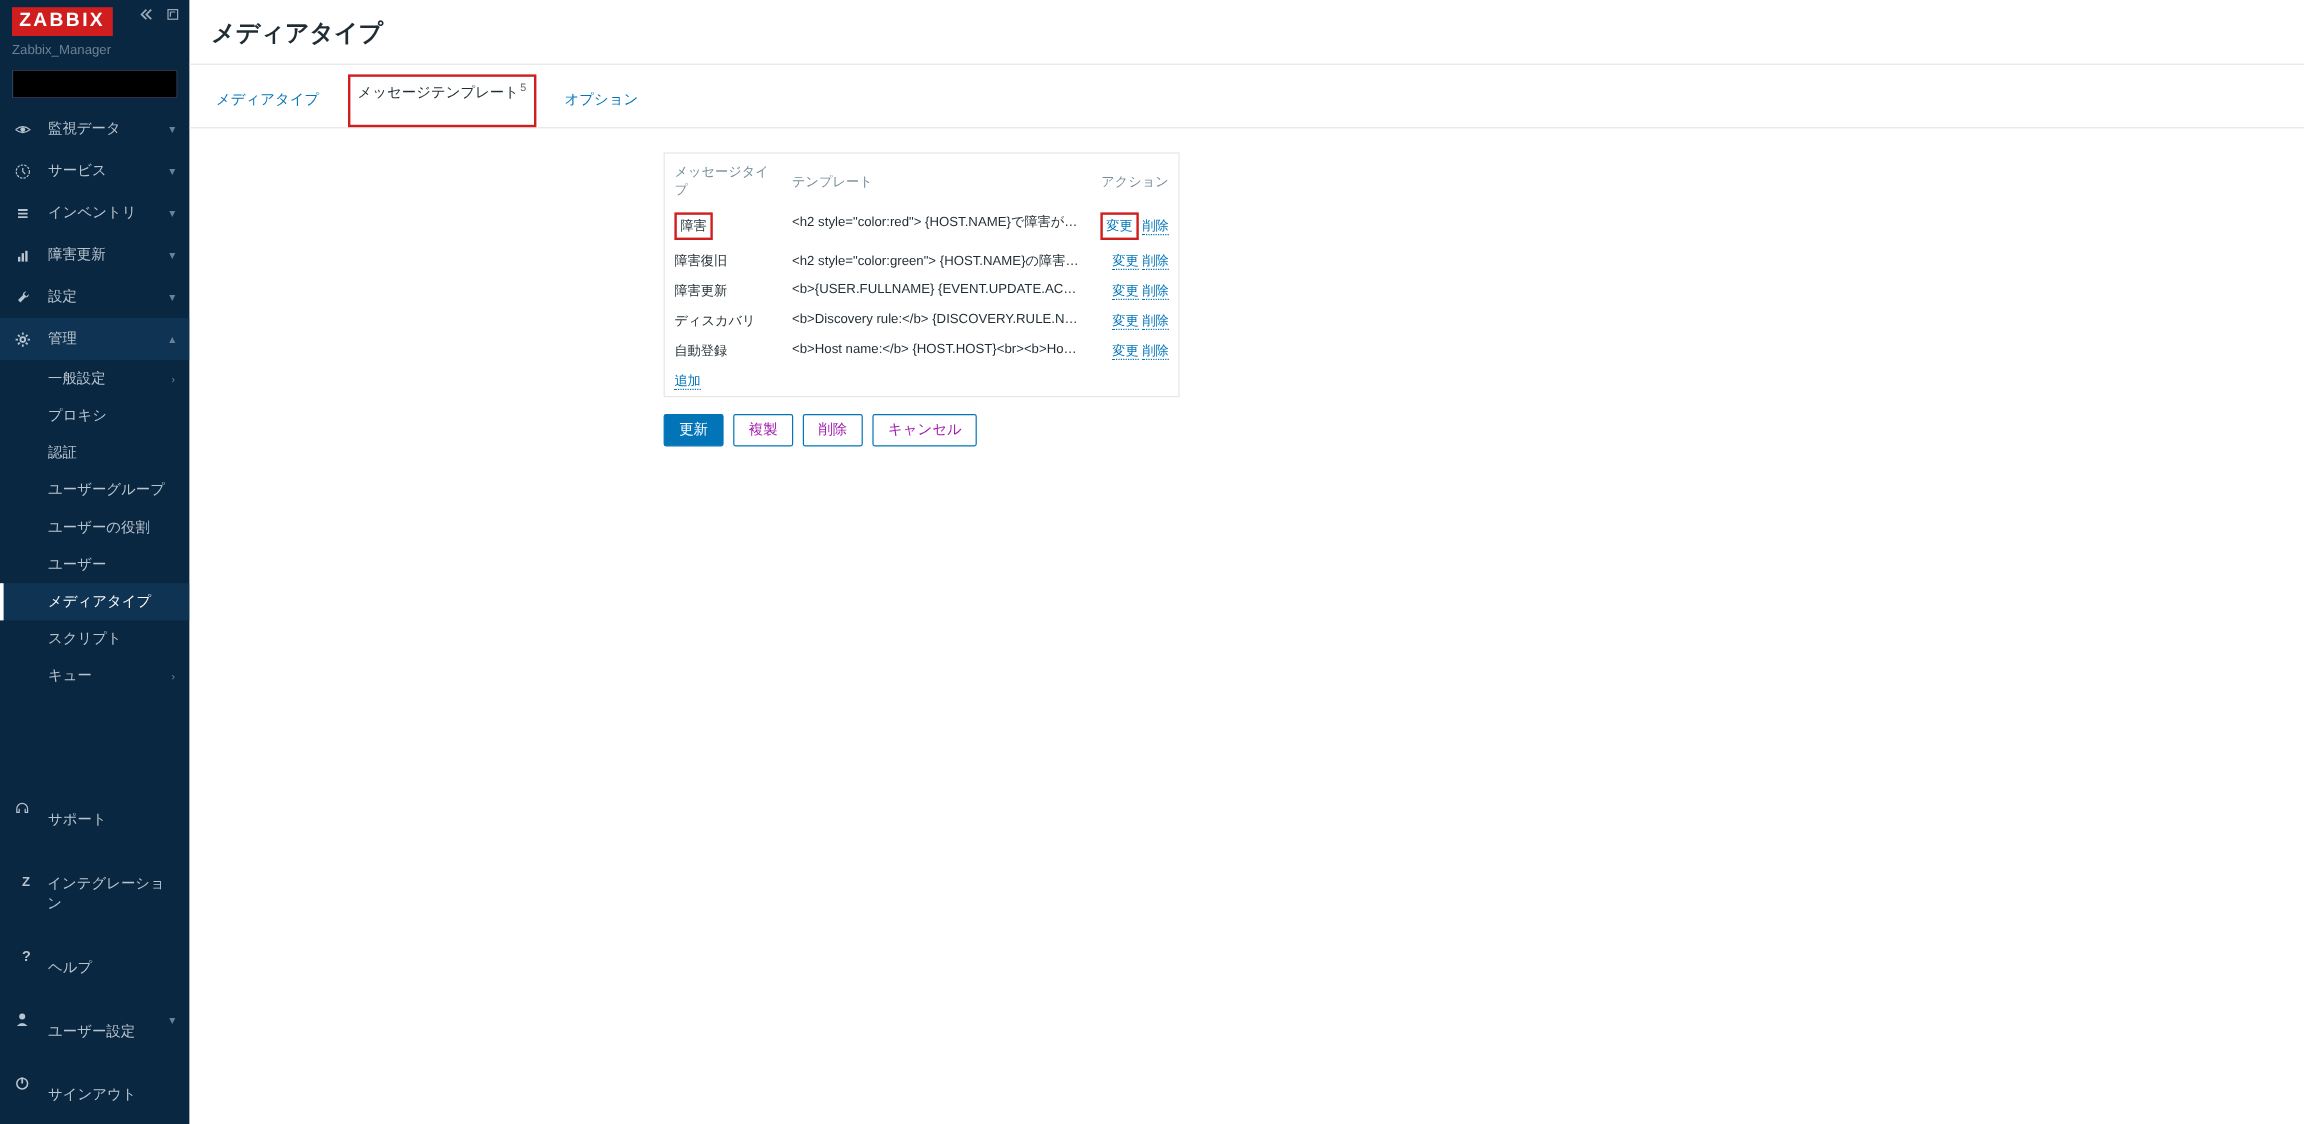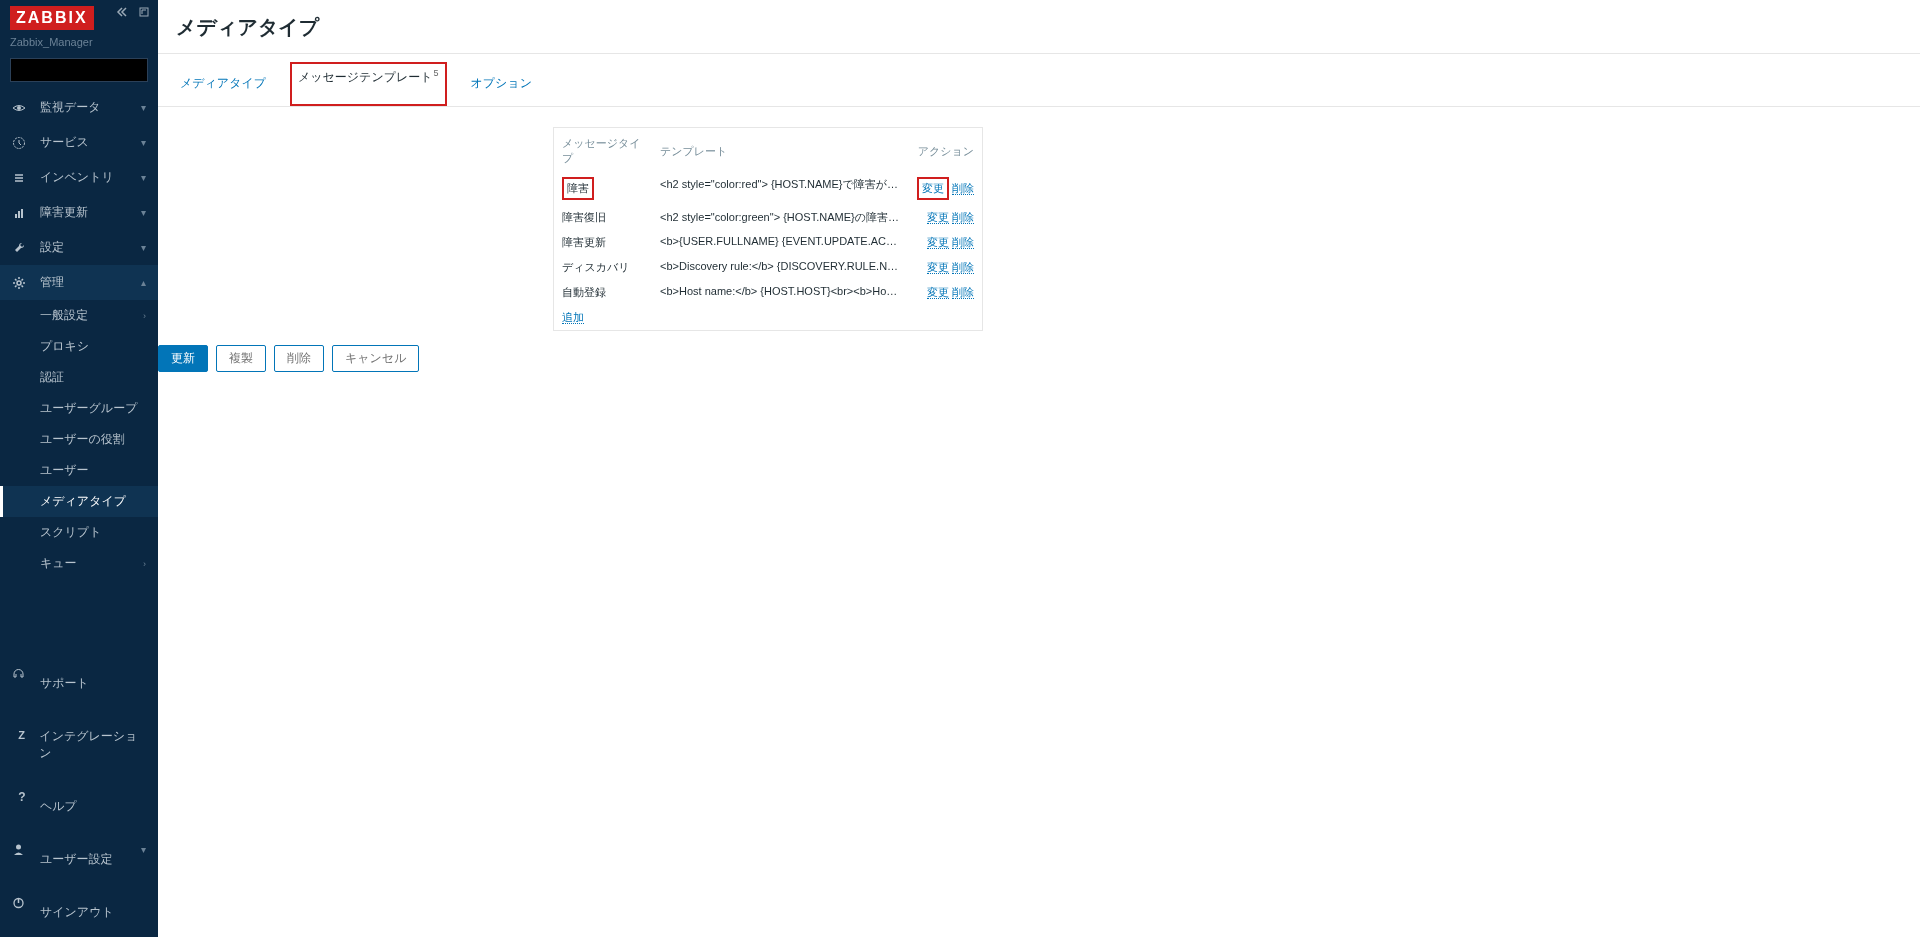--- a/index.html
+++ b/index.html
@@ -54,22 +54,22 @@
 .templates-table td { padding: 5px 8px; vertical-align: top; }
 .templates-table tbody tr { }
 .msg-type-cell { width: 100px; }
 .template-cell { width: 255px; overflow: hidden; text-overflow: ellipsis; white-space: nowrap; max-width: 255px; }
 .action-cell { width: 75px; text-align: right; white-space: nowrap;}
 .link { color: #0275b8; cursor: pointer; border-bottom: 1px dotted #0275b8; }
 .red-box { border: 2px solid #d01e1e; display: inline-block; padding: 2px 3px; }
 
 .add-link { padding: 8px; }
 
-.form-buttons { padding: 14px 0; display: flex; gap: 8px; }
-.btn { border: 1px solid #0275b8; background: #fff; color: #737373; padding: 4px 12px; font-size: 12px; cursor: pointer; border-radius: 2px; }
+.form-buttons { margin-left: 395px; padding: 14px 0; display: flex; gap: 8px; }
+.btn { border: 1px solid #0275b8; background: #fff; color: #a21caf; padding: 4px 12px; font-size: 12px; cursor: pointer; border-radius: 2px; }
 .btn.primary { background: #0275b8; color: #fff; }
 
 .footer-text { position: absolute; bottom: 4px; left: 0; right: 0; text-align: center; font-size: 11px; color: #768d99; }
 .footer-text a { color: #0275b8; text-decoration: none; }
 
 svg { display: block; }
 </style>
 </head>
 <body>
 

